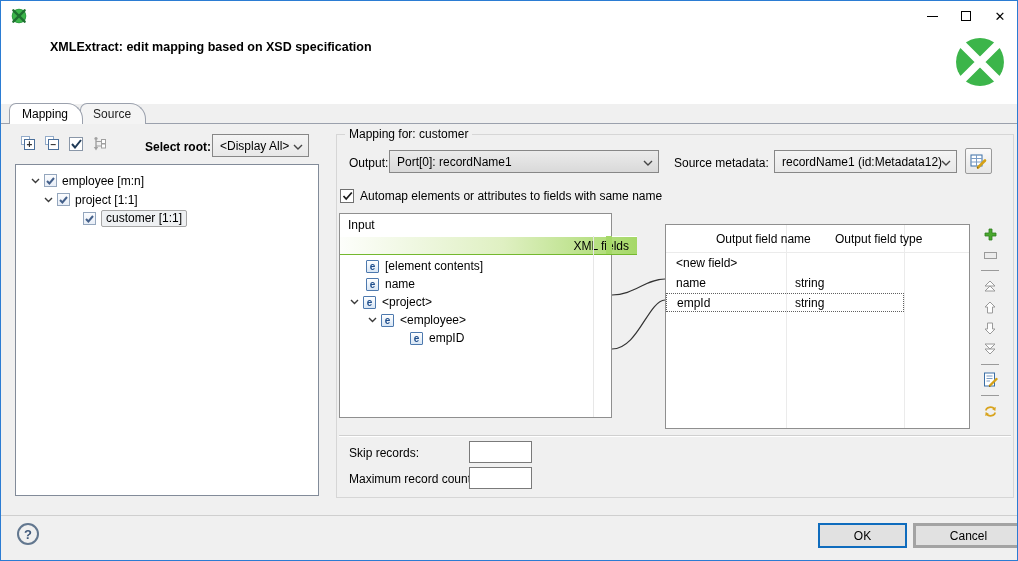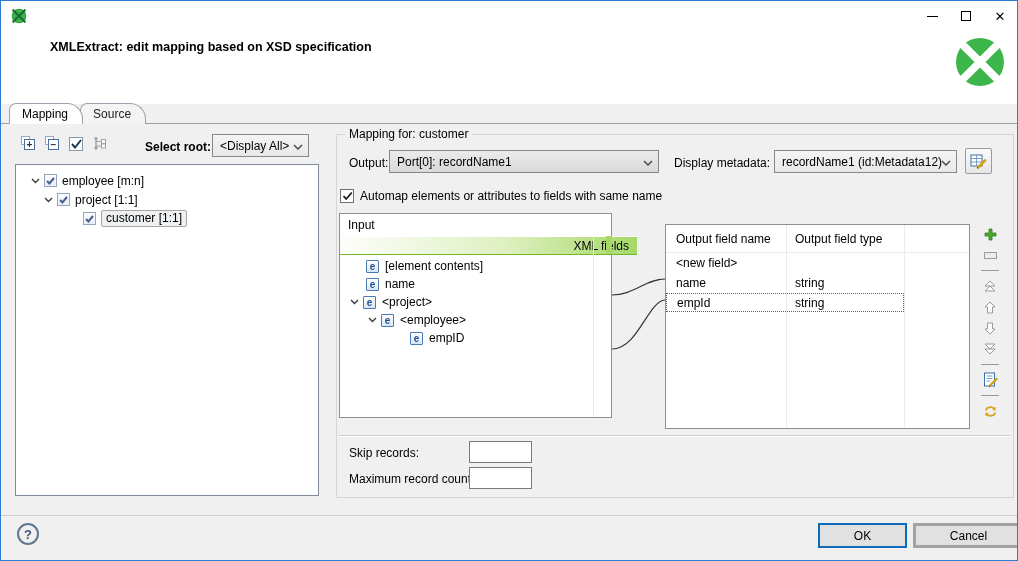--- a/index.html
+++ b/index.html
@@ -67,21 +67,21 @@
   .irow{display:flex;align-items:center;height:18px;}
   .eicon{width:13px;height:13px;border:1px solid #4d79ae;border-radius:1px;background:linear-gradient(#ffffff,#d8e6f5);
          color:#1f4e8c;font-weight:bold;font-size:10px;line-height:11px;display:flex;align-items:center;justify-content:center;
          margin-right:6px;flex:none;}
   
   .connector{position:absolute;left:275px;top:89px;}
   
   .outtable{position:absolute;left:328px;top:89px;width:305px;height:205px;background:#fff;border:1px solid #8f8f8f;}
   .otv1{position:absolute;left:120px;top:0;bottom:0;width:1px;background:#ebebeb;}
   .otv2{position:absolute;left:238px;top:0;bottom:0;width:1px;background:#ebebeb;}
-  .othead{position:absolute;left:0;top:0;right:0;height:28px;border-bottom:1px solid #ebebeb;display:flex;align-items:center;}
+  .othead{position:absolute;left:0;top:0;right:0;height:28px;border-bottom:1px solid #ebebeb;display:flex;align-items:center;padding-left:40px;}
   .othead .hc1{width:120px;padding-left:10px;}
   .othead .hc2{padding-left:9px;}
   .otrows{position:absolute;left:0;top:28px;right:0;}
   .orow{display:flex;align-items:center;height:20px;}
   .orow .c1{width:120px;padding-left:10px;}
   .orow .c2{padding-left:9px;}
   .orow.sel{width:238px;height:19px;border:1px dotted #606060;}
   .orow.sel .c1{width:119px;}
   
   .sidebar-tools{position:absolute;left:640px;top:91px;width:26px;display:flex;flex-direction:column;align-items:center;gap:5px;}
@@ -206,21 +206,21 @@
     <span class="group-legend">Mapping for: customer</span>
 
     <span class="g-label" style="left:12px;top:21px;">Output:</span>
     <div class="combo gray" style="left:52px;top:15px;width:270px;">
       <span>Port[0]: recordName1</span>
       <svg class="chev" width="10" height="6" viewBox="0 0 10 6">
           <path d="M1 1 L5 5 L9 1" stroke="#444" stroke-width="1.4" fill="none"></path>
         </svg>
     </div>
 
-    <span class="g-label" style="left:337px;top:21px;">Display metadata:</span>
+    <span class="g-label" style="left:337px;top:21px;">Source metadata:</span>
     <div class="combo" style="left:437px;top:15px;width:183px;">
       <span>recordName1 (id:Metadata12)</span>
       <svg class="chev" width="10" height="6" viewBox="0 0 10 6">
           <path d="M1 1 L5 5 L9 1" stroke="#444" stroke-width="1.4" fill="none"></path>
         </svg>
     </div>
 
     <div class="editbtn">
       <svg width="17" height="17" viewBox="0 0 17 17">
         <rect x="1" y="2" width="11" height="11" fill="#fff" stroke="#3a6ea5"></rect>

